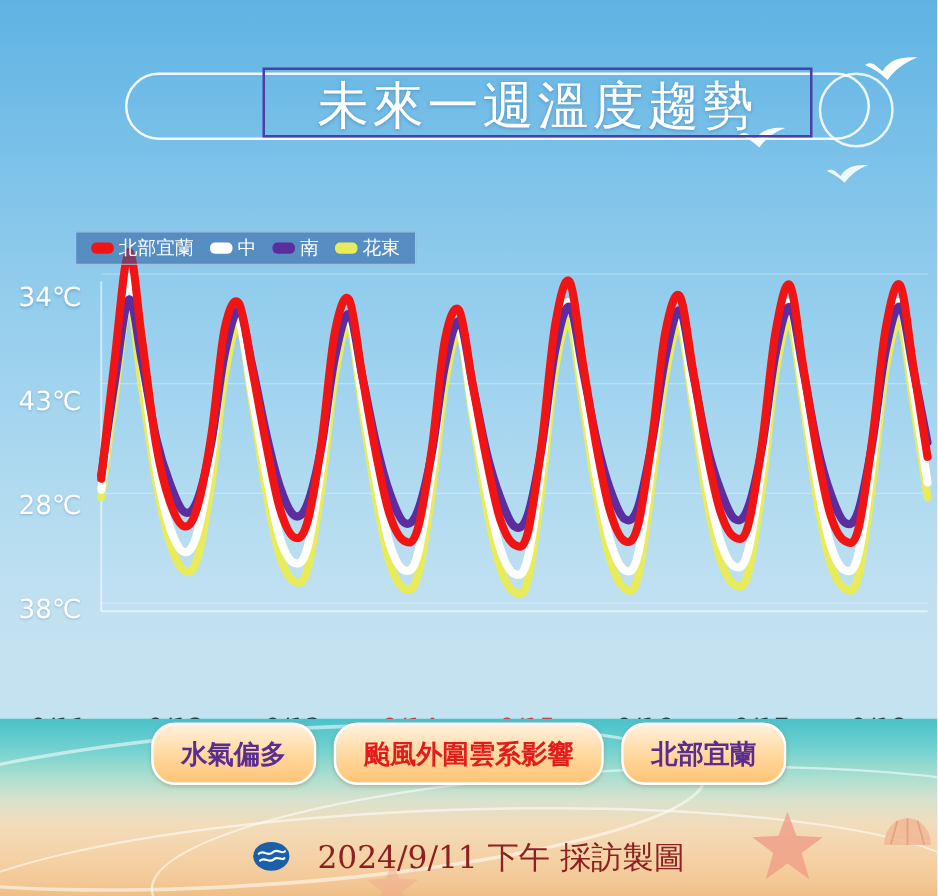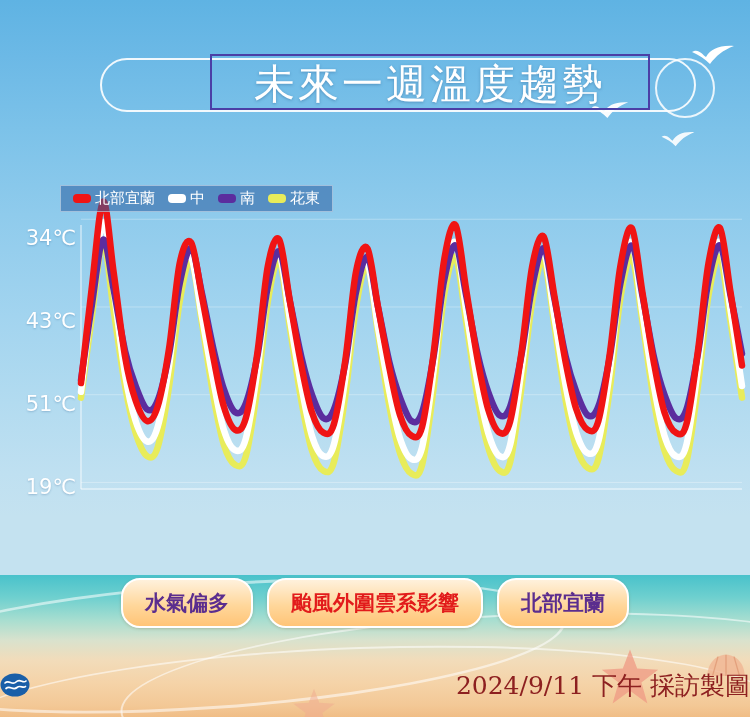--- a/index.html
+++ b/index.html
@@ -121,21 +121,21 @@
     color: #ffffff;
     font-size: 15px;
     font-family: "DejaVu Sans", "Liberation Sans", sans-serif;
     white-space: nowrap;
   }
 
   .ylabel {
     position: absolute;
     right: 0;
     width: 72px;
-    text-align: right;
+    text-align: center;
     color: #ffffff;
     font-size: 21px;
     font-family: "DejaVu Sans", "Liberation Sans", sans-serif;
     text-shadow: 0 1px 2px rgba(40,90,140,0.3);
   }
   #yaxis-labels {
     position: absolute;
     left: 0;
     top: 0;
     width: 76px;
@@ -223,21 +223,21 @@
   .pill.red { color: #e21b1b; }
 
   #footer {
     position: absolute;
     left: 0;
     top: 662px;
     width: 750px;
     height: 46px;
     display: flex;
     align-items: center;
-    justify-content: space-between;
+    justify-content: center;
     gap: 22px;
     z-index: 8;
   }
   #cwa-logo {
     width: 30px;
     height: 24px;
   }
   #footer-text {
     color: #8d2020;
     font-size: 25px;
@@ -286,22 +286,22 @@
       </div>
       <div class="legend-item">
         <span class="legend-swatch" style="background:#e8ec5a;"></span>
         <span class="legend-label">花東</span>
       </div>
     </div>
 
     <div id="yaxis-labels">
       <div class="ylabel" style="top:56px;">34℃</div>
       <div class="ylabel" style="top:139px;">43℃</div>
-      <div class="ylabel" style="top:222px;">51℃</div>
-      <div class="ylabel" style="top:305px;">19℃</div>
+      <div class="ylabel" style="top:222px;">28℃</div>
+      <div class="ylabel" style="top:305px;">38℃</div>
     </div>
 
     <svg id="plot-svg" width="750" height="400" viewBox="0 0 750 400">
       <g id="grid-group">
           <line x1="81" x2="742" y1="49.245283018867894" y2="49.245283018867894" stroke="rgba(255,255,255,0.30)" stroke-width="1"></line>
           <line x1="81" x2="742" y1="136.98113207547166" y2="136.98113207547166" stroke="rgba(255,255,255,0.30)" stroke-width="1"></line>
           <line x1="81" x2="742" y1="224.71698113207543" y2="224.71698113207543" stroke="rgba(255,255,255,0.30)" stroke-width="1"></line>
           <line x1="81" x2="742" y1="312.45283018867923" y2="312.45283018867923" stroke="rgba(255,255,255,0.30)" stroke-width="1"></line>
         </g>
       <g id="axis-group">

